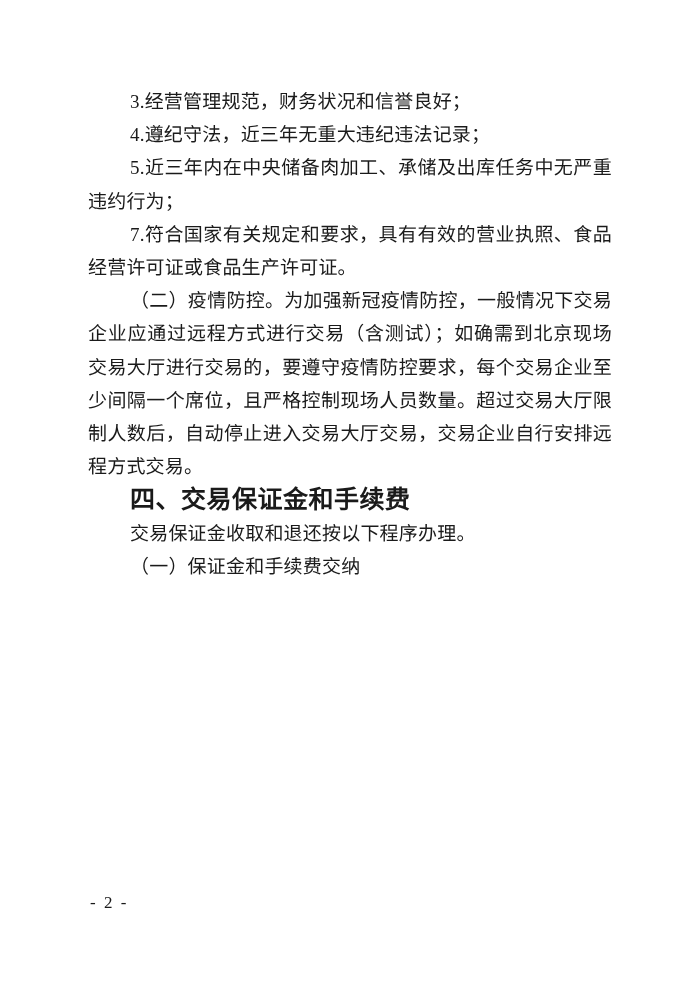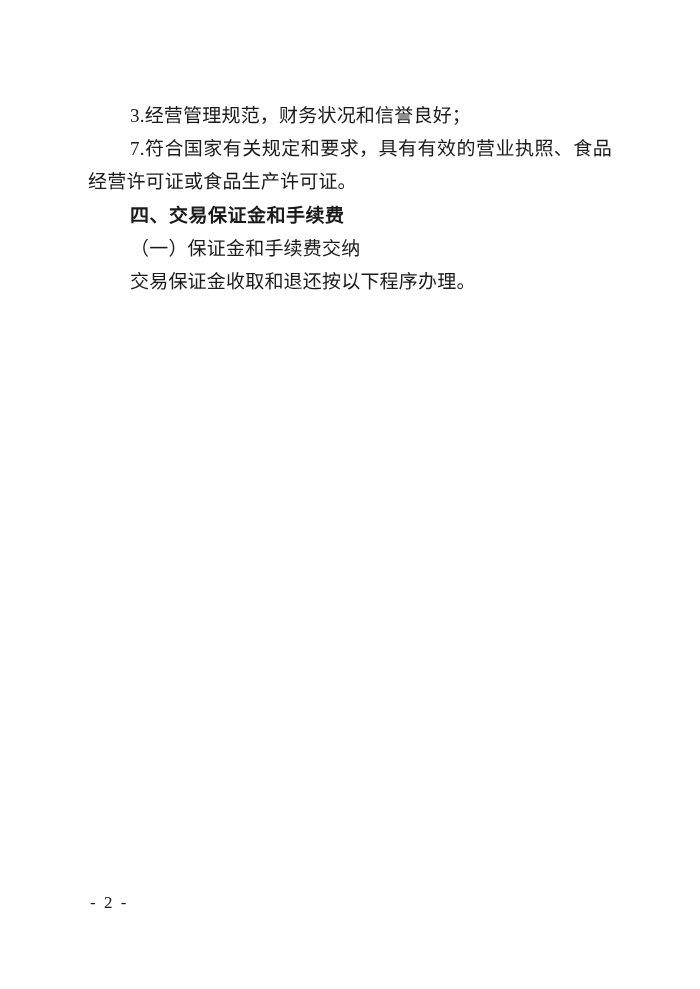--- a/index.html
+++ b/index.html
@@ -14,53 +14,55 @@
     background: #ffffff;
     overflow: hidden;
     font-family: "Liberation Serif", serif;
     color: #1a1a1a;
   }
   .content {
     position: absolute;
     left: 88px;
     top: 85px;
     width: 524px;
-    margin-top: 14px;
   }
   .para {
     margin: 0;
     font-size: 19px;
     line-height: 33.2px;
     text-align: justify;
     text-indent: 42px;
     letter-spacing: 0.2px;
     word-break: break-all;
   }
   .para.heading {
     font-family: "Liberation Sans", sans-serif;
     font-weight: bold;
-    font-size: 19px;
+    font-size: 25px;
     letter-spacing: 0.5px;
     text-align: left;
   }
   .page-number {
     position: absolute;
     left: 90px;
     top: 893px;
     font-size: 17px;
     letter-spacing: 2px;
     font-family: "Liberation Serif", serif;
     color: #1a1a1a;
   }
 </style>
 </head>
 <body>
 
 <div class="page">
   <div class="content">
     <p class="para">3.经营管理规范，财务状况和信誉良好；</p>
+    <p class="para">4.遵纪守法，近三年无重大违纪违法记录；</p>
+    <p class="para">5.近三年内在中央储备肉加工、承储及出库任务中无严重违约行为；</p>
     <p class="para">7.符合国家有关规定和要求，具有有效的营业执照、食品经营许可证或食品生产许可证。</p>
+    <p class="para">（二）疫情防控。为加强新冠疫情防控，一般情况下交易企业应通过远程方式进行交易（含测试）；如确需到北京现场交易大厅进行交易的，要遵守疫情防控要求，每个交易企业至少间隔一个席位，且严格控制现场人员数量。超过交易大厅限制人数后，自动停止进入交易大厅交易，交易企业自行安排远程方式交易。</p>
     <p class="para heading">四、交易保证金和手续费</p>
+    <p class="para">交易保证金收取和退还按以下程序办理。</p>
     <p class="para">（一）保证金和手续费交纳</p>
-    <p class="para">交易保证金收取和退还按以下程序办理。</p>
   </div>
   <div class="page-number">- 2 -</div>
 </div>
 
 </body></html>

